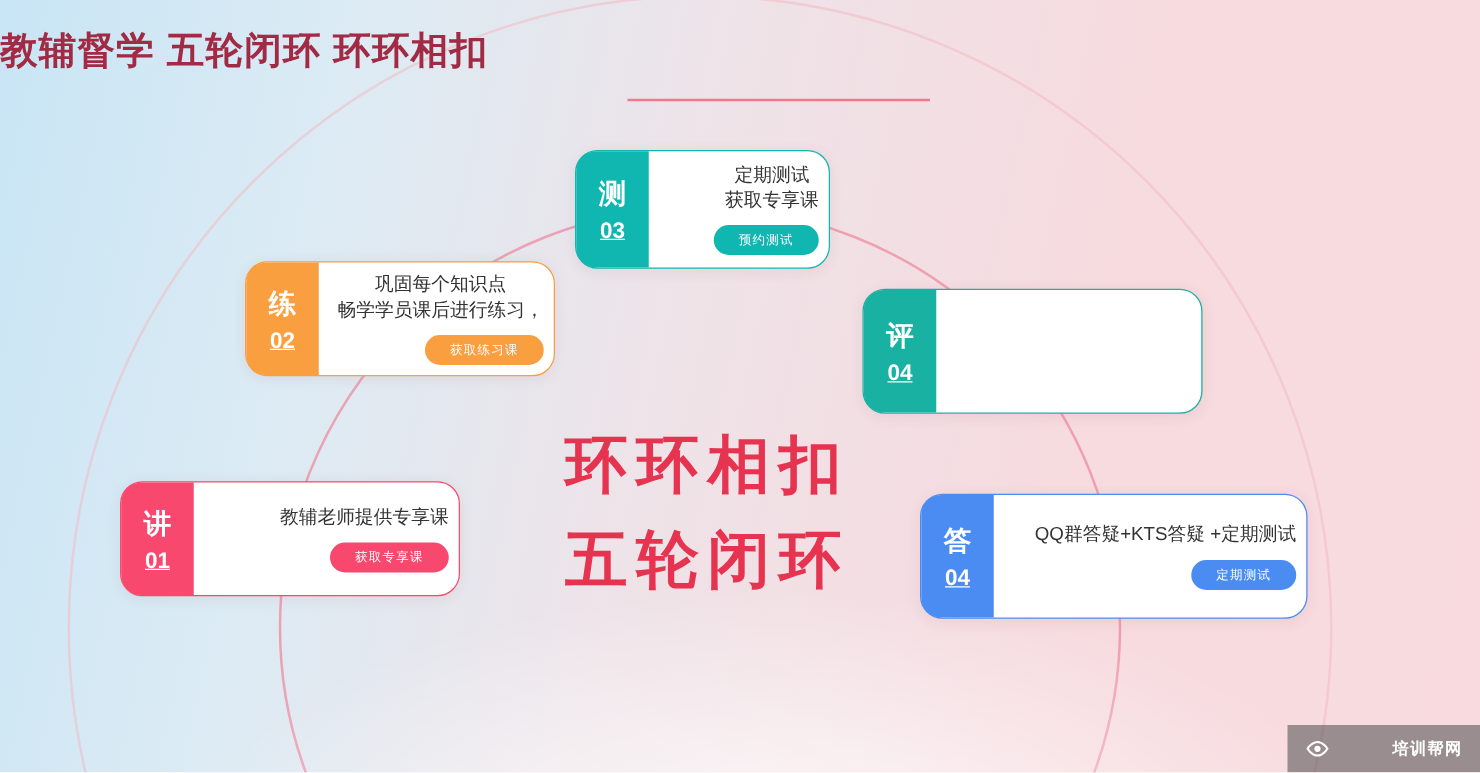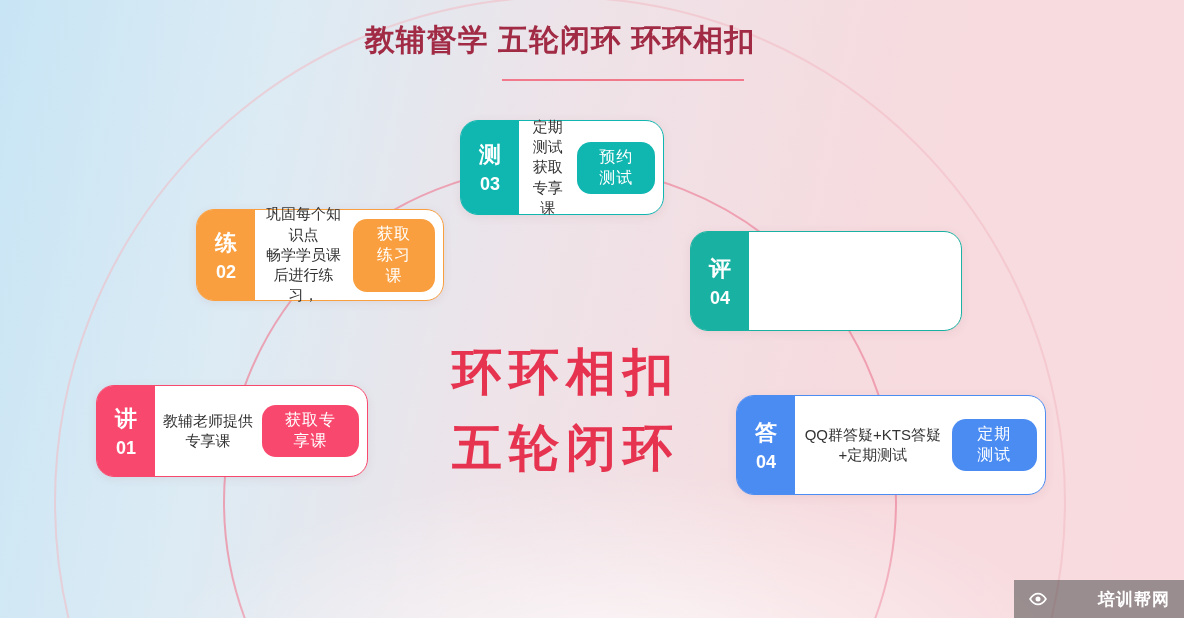--- a/index.html
+++ b/index.html
@@ -22,21 +22,21 @@
     pointer-events: none;
   }
   .arcs { position: absolute; left: 0; top: 0; }
 
   .page-title {
     position: absolute;
     top: 20px;
     left: 0;
     width: 1120px;
     margin: 0;
-    text-align: center;
+    text-align: left;
     font-size: 30px;
     font-weight: 600;
     letter-spacing: 1px;
     color: var(--color-title, #a12a44);
   }
   .title-underline {
     position: absolute;
     top: 79px;
     left: 502px;
     width: 242px;
@@ -71,42 +71,42 @@
     background: var(--c, #ccc);
     border-radius: 16px 0 0 16px;
     display: flex;
     flex-direction: column;
     align-items: center;
     justify-content: center;
     gap: 4px;
     color: #ffffff;
   }
   .tab-char { font-size: 22px; font-weight: 700; }
-  .tab-num  { font-size: 18px; font-weight: 600; }
+  .tab-num  { font-size: 18px; font-weight: 600; text-decoration: underline; }
   .card-body {
     flex: 1;
     display: flex;
-    flex-direction: row;
-    align-items: center;
+    flex-direction: column;
+    align-items: flex-end;
     justify-content: center;
     gap: 9px;
     padding: 8px 8px;
   }
   .desc {
     text-align: center;
     color: #333333;
     font-size: 15px;
     line-height: 1.35;
   }
   .btn {
     background: var(--c, #ccc);
     color: #ffffff;
     border: none;
     border-radius: 14px;
-    font-size: 16px;
+    font-size: 10px;
     padding: 5px 20px;
     cursor: pointer;
     font-family: inherit;
     letter-spacing: 1px;
   }
 
   .card-01 { left:  96px; top: 385px; width: 272px; height:  92px; }
   .card-02 { left: 196px; top: 209px; width: 248px; height:  92px; }
   .card-03 { left: 460px; top: 120px; width: 204px; height:  95px; }
   .card-04 { left: 690px; top: 231px; width: 272px; height: 100px; }
@@ -118,21 +118,21 @@
     bottom: 0;
     height: 38px;
     padding: 0 14px;
     background: rgba(77, 77, 77, 0.55);
     display: flex;
     align-items: center;
     gap: 6px;
     color: #ffffff;
   }
   .watermark-label {
-    font-size: 17px;
+    font-size: 13px;
     font-weight: 700;
     letter-spacing: 1px;
     margin-left: 44px;
   }
 </style>
 </head>
 <body>
 
 <div class="stage">
 

